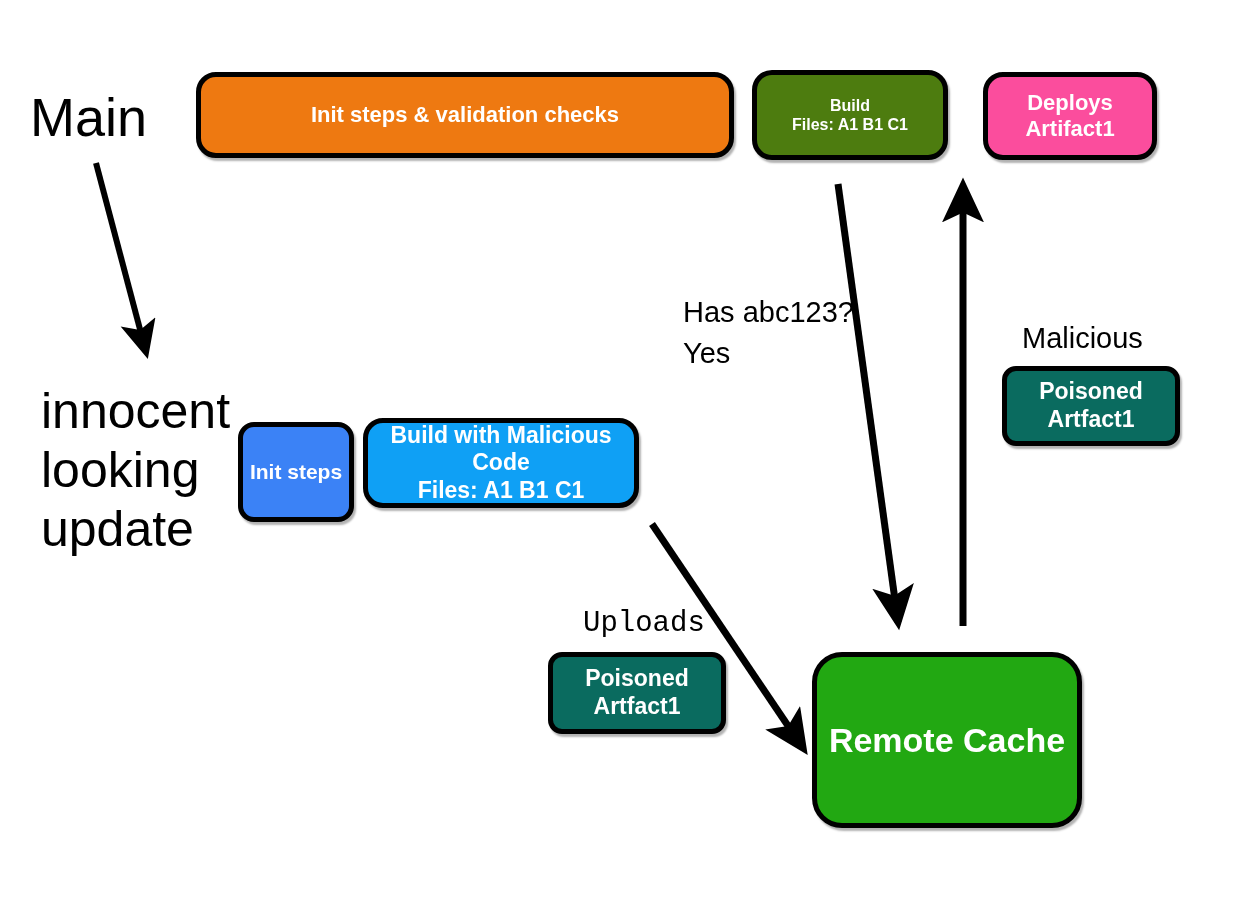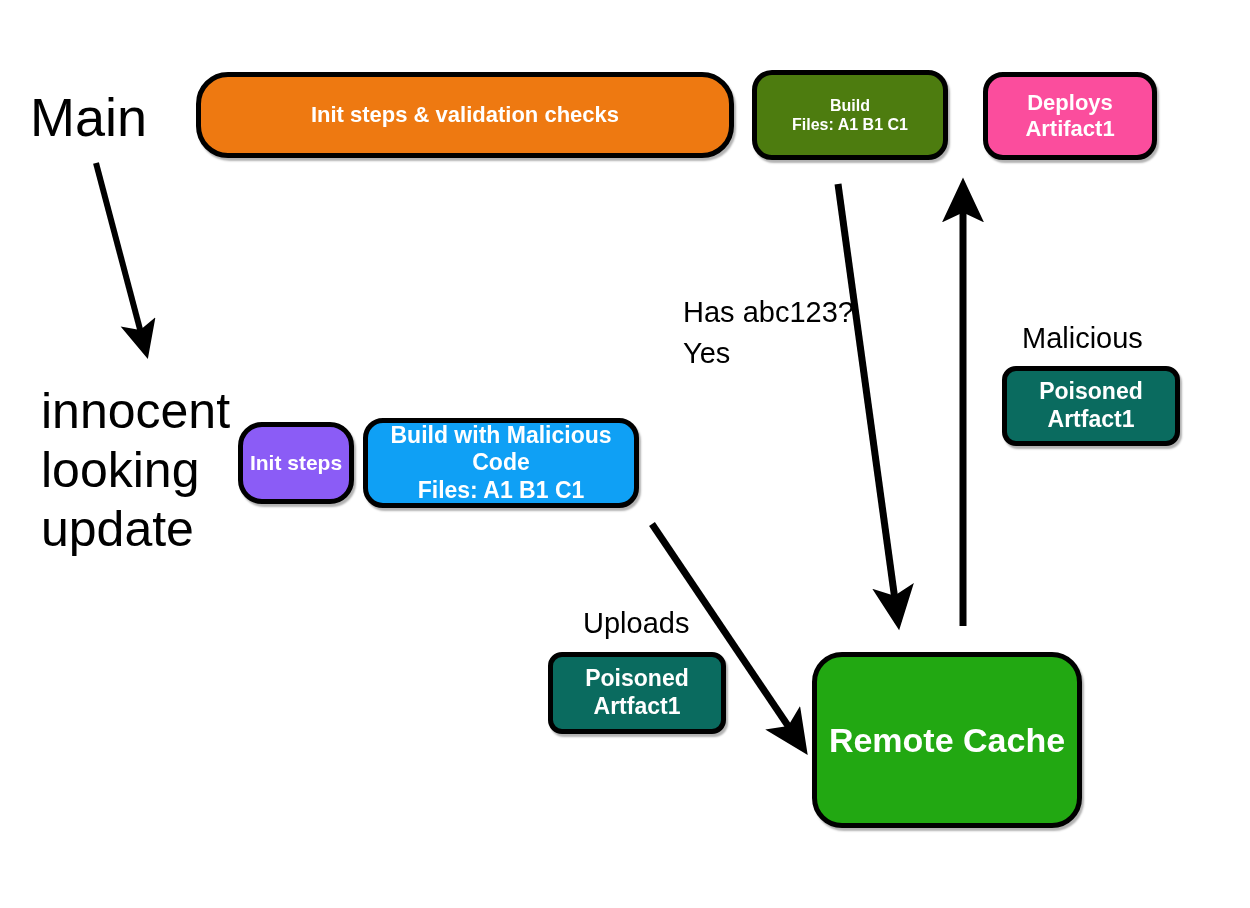--- a/index.html
+++ b/index.html
@@ -24,21 +24,21 @@
     color: #000000;
     font-family: "Liberation Sans", sans-serif;
     font-weight: 400;
     line-height: 1.08;
     white-space: pre;
   }
   .label-main     { left: 30px;  top: 88px;  font-size: 54px; }
   .label-branch   { left: 41px;  top: 382px; font-size: 50px; line-height: 1.18; }
   .label-has      { left: 683px; top: 292px; font-size: 29px; line-height: 1.4; }
   .label-downloads{ left: 1022px;top: 323px; font-size: 29px; }
-  .label-uploads  { left: 583px; top: 608px; font-size: 29px; }
+  .label-uploads  { left: 583px; top: 608px; font-size: 29px; font-family: Liberation Mono, monospace; }
 
   
   .node {
     position: absolute;
     box-sizing: border-box;
     border: 5px solid #000000;
     border-radius: 18px;
     display: flex;
     align-items: center;
     justify-content: center;
@@ -46,33 +46,33 @@
     color: #ffffff;
     font-family: "Liberation Sans", sans-serif;
     font-weight: bold;
     line-height: 1.2;
     white-space: pre-line;
     box-shadow: 2px 3px 2px rgba(0,0,0,0.30);
   }
 
   .node-init-main {
     left: 196px;  top: 72px;  width: 538px; height: 86px;
-    background: #EE7911; font-size: 22px; border-radius: 32px; text-align: center;
+    background: #EE7911; font-size: 22px; border-radius: 20px; text-align: center;
   }
   .node-build-main {
     left: 752px;  top: 70px;  width: 196px; height: 90px;
     background: #4d7c0f; font-size: 16px; border-radius: 20px;
   }
   .node-deploys {
     left: 983px;  top: 72px;  width: 174px; height: 88px;
     background: #FB4D9D; font-size: 22px; border-radius: 20px;
   }
   .node-init-mal {
-    left: 238px;  top: 422px; width: 116px; height: 82px;
-    background: #8b5cf6; font-size: 21px; border-radius: 24px;
+    left: 238px;  top: 422px; width: 116px; height: 100px;
+    background: #3b82f6; font-size: 21px; border-radius: 16px;
   }
   .node-build-mal {
     left: 363px;  top: 418px; width: 276px; height: 90px;
     background: #0FA0F5; font-size: 23px; border-radius: 20px;
   }
   .node-artifact-up {
     left: 548px;  top: 652px; width: 178px; height: 82px;
     background: #0A6B5F; font-size: 23px; border-radius: 14px;
   }
   .node-artifact-down {

